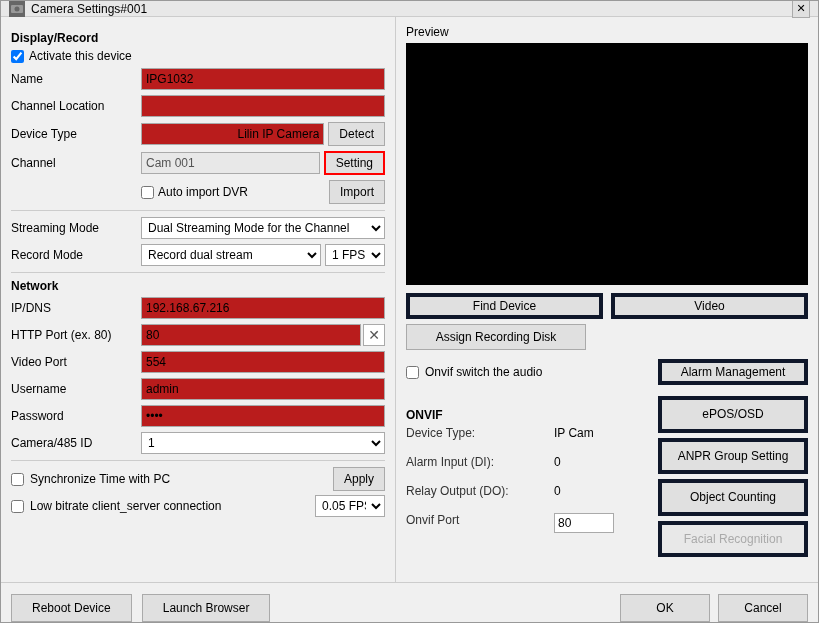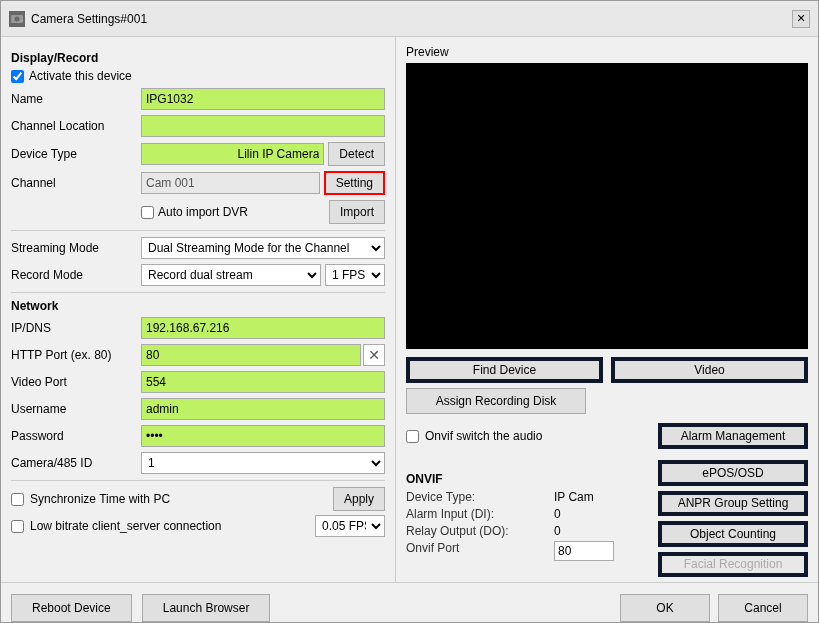--- a/index.html
+++ b/index.html
@@ -9,21 +9,21 @@
       width: 819px;
       height: 623px;
       background: #f0f0f0;
       border: 1px solid #999;
       position: relative;
       overflow: hidden;
     }
     
     .title-bar {
       background: #e8e8e8;
-      height: 36px;
+      height: 16px;
       display: flex;
       align-items: center;
       padding: 0 8px;
       border-bottom: 1px solid #ccc;
       justify-content: space-between;
     }
     
     .title-bar-left {
       display: flex;
       align-items: center;
@@ -92,21 +92,21 @@
       font-size: 12px;
       flex-shrink: 0;
     }
     
     .form-input {
       flex: 1;
       height: 22px;
       border: 1px solid #aaa;
       padding: 2px 4px;
       font-size: 12px;
-      background: #bef264;
+      background: #b91c1c;
     }
     
     .form-input:disabled {
       background: #e8e8e8;
     }
     
     .checkbox-row {
       display: flex;
       align-items: center;
       gap: 5px;
@@ -195,22 +195,22 @@
       cursor: pointer;
     }
     
     .onvif-section {
       margin-top: 6px;
     }
     
     .onvif-grid {
       display: grid;
       grid-template-columns: 140px 1fr;
-      gap: 3px 8px;
-      margin-bottom: 16px;
+      gap: 15px 8px;
+      margin-bottom: 24px;
     }
     
     .onvif-label {
       font-size: 12px;
       color: #333;
     }
     
     .onvif-value {
       font-size: 12px;
     }

